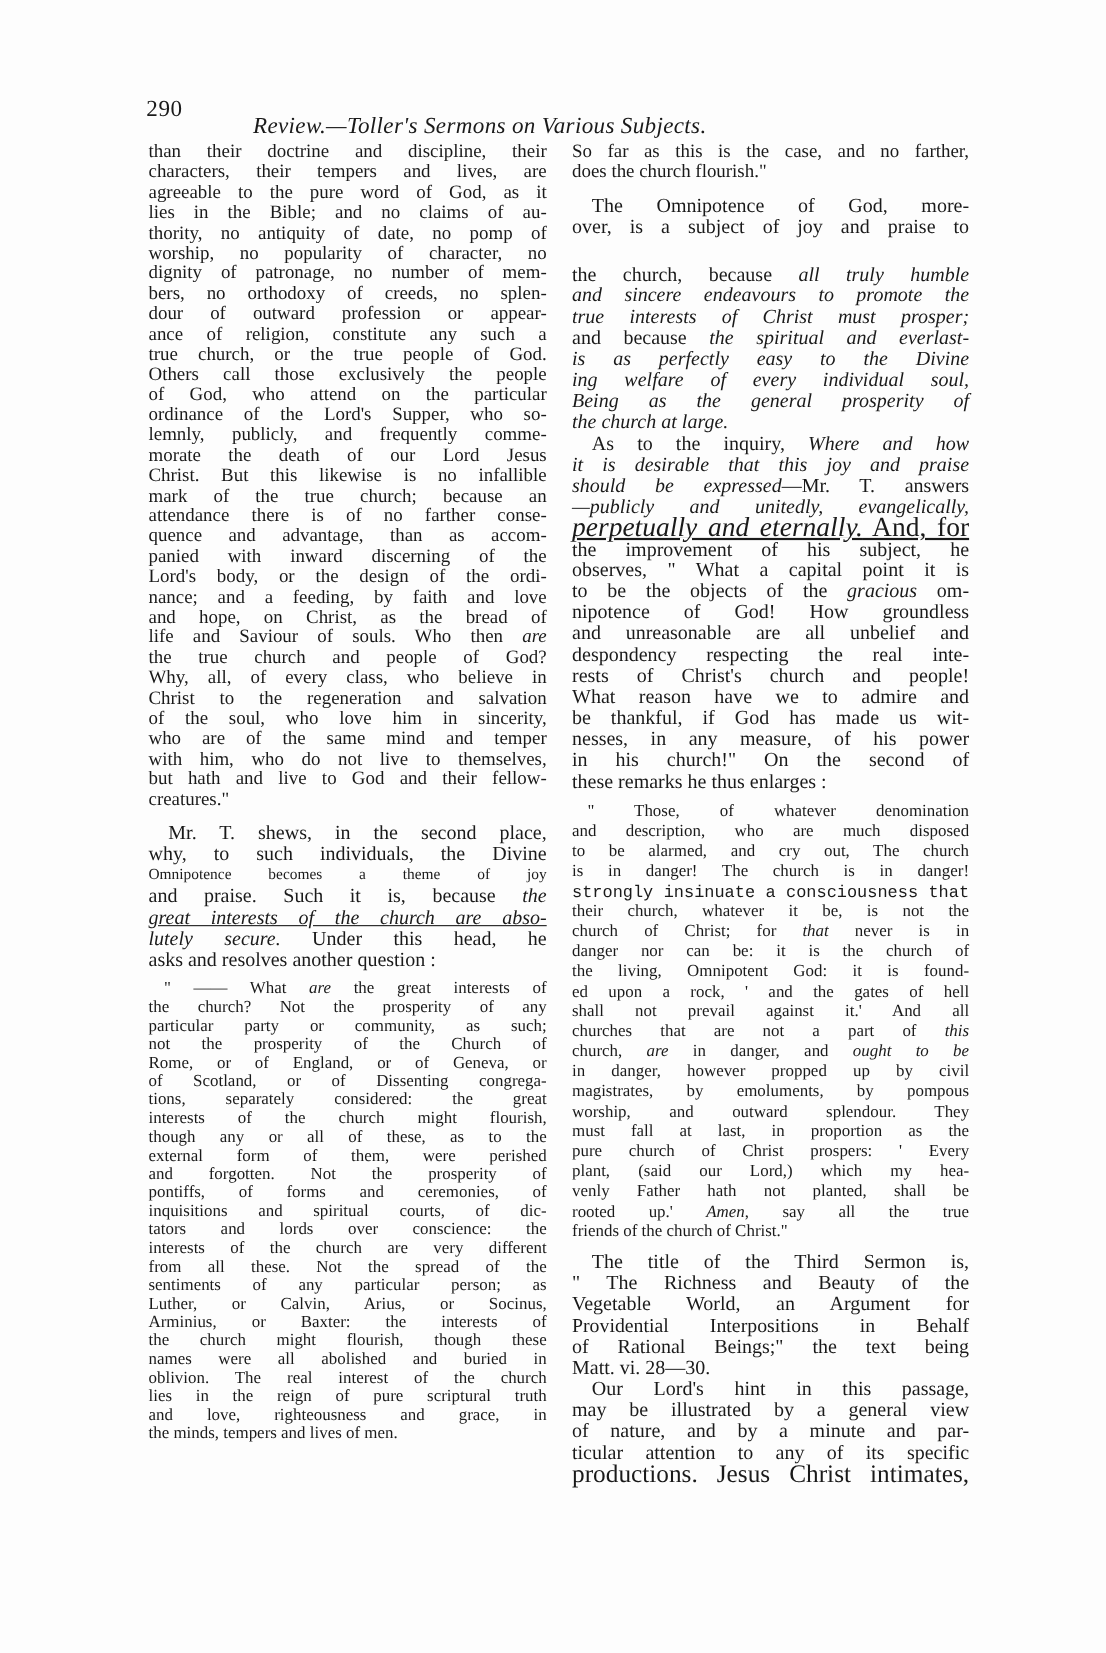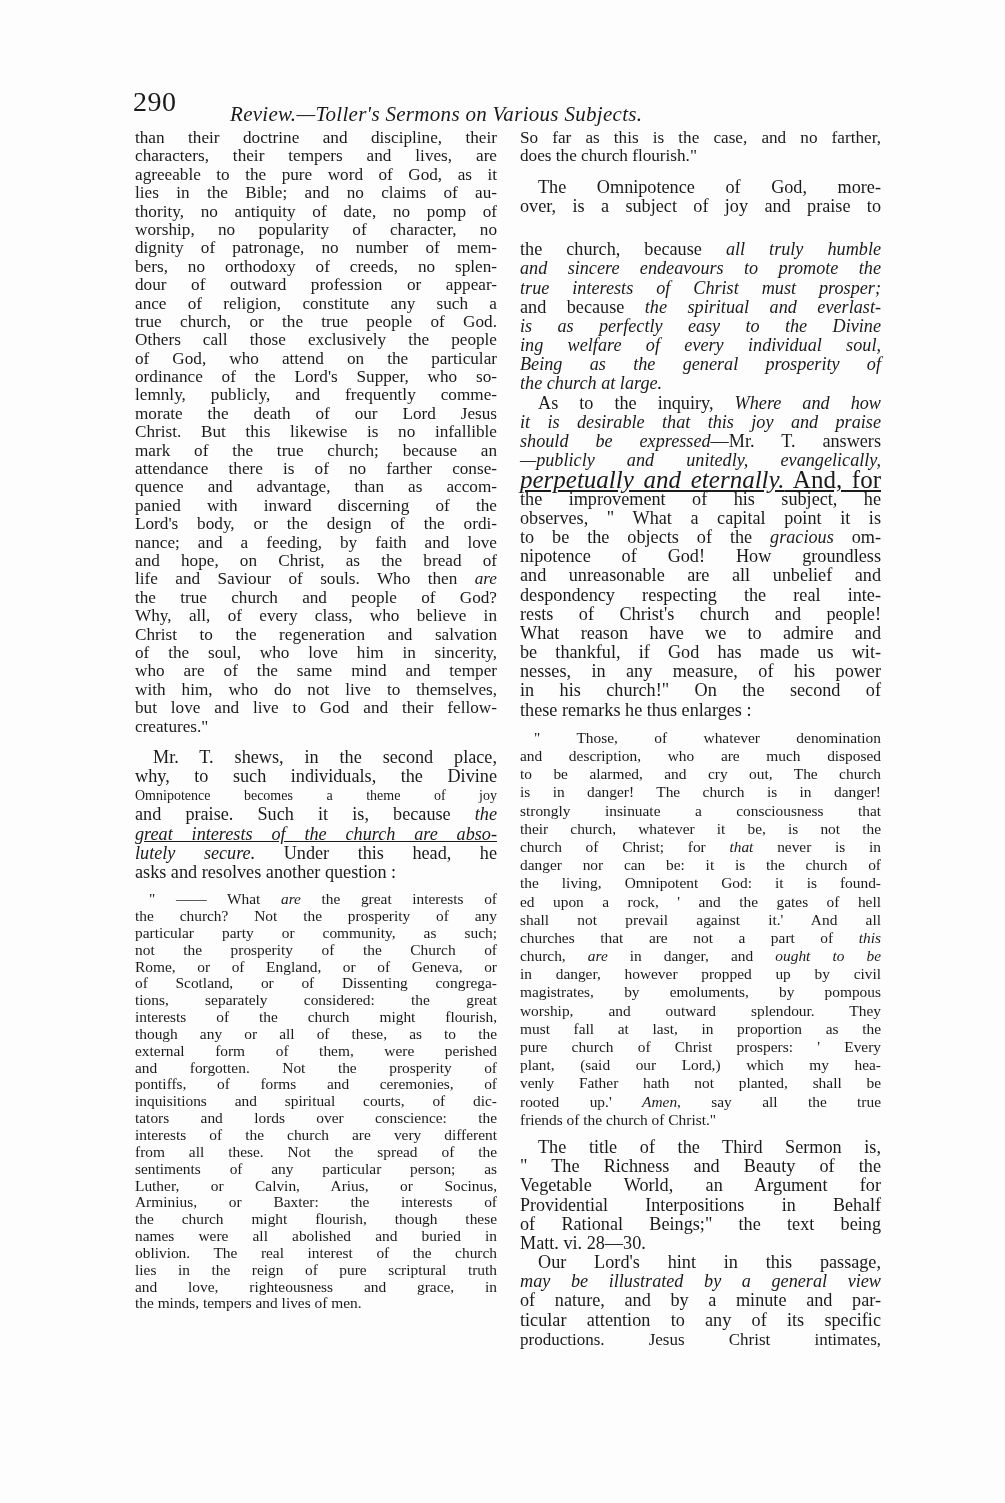--- a/index.html
+++ b/index.html
@@ -1,20 +1,20 @@
 <!DOCTYPE html>
 <html><head>
 <meta charset="utf-8">
 <style>
   html, body { margin: 0; padding: 0; background: #fdfdfd; }
   body { width: 1005px; height: 1503px; position: relative; overflow: hidden;
          font-family: "Liberation Serif", "DejaVu Serif", serif; color: #1a1a1a; }
   .page { position: absolute; left: 0; top: 0; width: 1005px; height: 1503px; }
   .running-head { position: absolute; top: 86px; left: 133px; width: 750px; height: 26px; }
-  .page-number { position: absolute; left: 0; top: 0; font-size: 28px; letter-spacing: 0.5px; }
+  .page-number { position: absolute; left: 0; top: 0; font-size: 21px; letter-spacing: 0.5px; }
   .head-title { position: absolute; left: 97px; top: 0; font-size: 21px; font-style: italic; letter-spacing: 0.3px; white-space: nowrap; margin-top: 16px; }
   .col { position: absolute; }
   .col-left { left: 135px; top: 129px; width: 362px; }
   .col-right { left: 520px; top: 129px; width: 361px; }
   .para { margin: 0; }
   .line { display: block; text-align: justify; text-align-last: justify; white-space: nowrap; overflow: visible; height: 1em; }
   .line.last { text-align-last: left; }
   .big .line { font-size: 17.2px; line-height: 18.4px; height: 18.4px; }
   .small .line { font-size: 15.4px; line-height: 16.85px; height: 16.85px; }
   .indent { padding-left: 18px; }
@@ -59,21 +59,21 @@
       <span class="line">Lord's body, or the design of the ordi-</span>
       <span class="line">nance; and a feeding, by faith and love</span>
       <span class="line">and hope, on Christ, as the bread of</span>
       <span class="line"><span>life and Saviour of souls. Who then </span><i>are</i></span>
       <span class="line">the true church and people of God?</span>
       <span class="line">Why, all, of every class, who believe in</span>
       <span class="line">Christ to the regeneration and salvation</span>
       <span class="line">of the soul, who love him in sincerity,</span>
       <span class="line">who are of the same mind and temper</span>
       <span class="line">with him, who do not live to themselves,</span>
-      <span class="line">but love and live to God and their fellow-</span>
+      <span class="line">but hath and live to God and their fellow-</span>
       <span class="line last">creatures."</span>
     </div>
 
     <div class="gap-m"></div>
 
     <div class="para big" style="font-size:18px;">
       <span class="line indent" style="font-size:18.2px;line-height:19.2px;height:19.2px;">Mr. T. shews, in the second place,</span>
       <span class="line" style="font-size:18.2px;line-height:19.2px;height:19.2px;">why, to such individuals, the Divine</span>
       <span class="line" style="font-size:14px;line-height:19.2px;height:19.2px;">Omnipotence becomes a theme of joy</span>
       <span class="line" style="font-size:18.2px;line-height:19.2px;height:19.2px;"><span>and praise. Such it is, because </span><i>the</i></span>
@@ -154,21 +154,21 @@
       <span class="line last" style="font-size:18.2px;line-height:19.2px;height:19.2px;">these remarks he thus enlarges :</span>
     </div>
 
     <div class="gap-s"></div>
 
     <div class="para small">
       <span class="line indent-q" style="line-height:18.2px;height:18.2px;">" Those, of whatever denomination</span>
       <span class="line" style="line-height:18.2px;height:18.2px;">and description, who are much disposed</span>
       <span class="line" style="line-height:18.2px;height:18.2px;">to be alarmed, and cry out, The church</span>
       <span class="line" style="line-height:18.2px;height:18.2px;">is in danger! The church is in danger!</span>
-      <span class="line" style="line-height:18.2px;height:18.2px;">strongly insinuate a consciousness that</span>
+      <span class="line" style="line-height:18.2px;height:18.2px;font-family:Liberation Mono, monospace;">strongly insinuate a consciousness that</span>
       <span class="line" style="line-height:18.2px;height:18.2px;">their church, whatever it be, is not the</span>
       <span class="line" style="line-height:18.2px;height:18.2px;"><span>church of Christ; for </span><i>that</i><span> never is in</span></span>
       <span class="line" style="line-height:18.2px;height:18.2px;">danger nor can be: it is the church of</span>
       <span class="line" style="line-height:18.2px;height:18.2px;">the living, Omnipotent God: it is found-</span>
       <span class="line" style="line-height:18.2px;height:18.2px;">ed upon a rock, ' and the gates of hell</span>
       <span class="line" style="line-height:18.2px;height:18.2px;">shall not prevail against it.' And all</span>
       <span class="line" style="line-height:18.2px;height:18.2px;"><span>churches that are not a part of </span><i>this</i></span>
       <span class="line" style="line-height:18.2px;height:18.2px;"><span>church, </span><i>are</i><span> in danger, and </span><i>ought to be</i></span>
       <span class="line" style="line-height:18.2px;height:18.2px;">in danger, however propped up by civil</span>
       <span class="line" style="line-height:18.2px;height:18.2px;">magistrates, by emoluments, by pompous</span>
@@ -187,19 +187,19 @@
       <span class="line indent" style="font-size:18.2px;line-height:19.2px;height:19.2px;">The title of the Third Sermon is,</span>
       <span class="line" style="font-size:18.2px;line-height:19.2px;height:19.2px;">" The Richness and Beauty of the</span>
       <span class="line" style="font-size:18.2px;line-height:19.2px;height:19.2px;">Vegetable World, an Argument for</span>
       <span class="line" style="font-size:18px;line-height:19.2px;height:19.2px;">Providential Interpositions in Behalf</span>
       <span class="line" style="font-size:18.2px;line-height:19.2px;height:19.2px;">of Rational Beings;" the text being</span>
       <span class="line last" style="font-size:18.2px;line-height:19.2px;height:19.2px;">Matt. vi. 28—30.</span>
     </div>
 
     <div class="para big">
       <span class="line indent" style="font-size:18.2px;line-height:19.2px;height:19.2px;">Our Lord's hint in this passage,</span>
-      <span class="line" style="font-size:18.2px;line-height:19.2px;height:19.2px;font-style:italic;">may be illustrated by a general view</span>
+      <span class="line" style="font-size:18.2px;line-height:19.2px;height:19.2px;">may be illustrated by a general view</span>
       <span class="line" style="font-size:18.2px;line-height:19.2px;height:19.2px;">of nature, and by a minute and par-</span>
       <span class="line" style="font-size:18.2px;line-height:19.2px;height:19.2px;">ticular attention to any of its specific</span>
-      <span class="line" style="font-size:17px;line-height:19.2px;height:19.2px;">productions. Jesus Christ intimates,</span>
+      <span class="line" style="font-size:23px;line-height:19.2px;height:19.2px;">productions. Jesus Christ intimates,</span>
     </div>
   </div>
 </div>
 
 </body></html>

